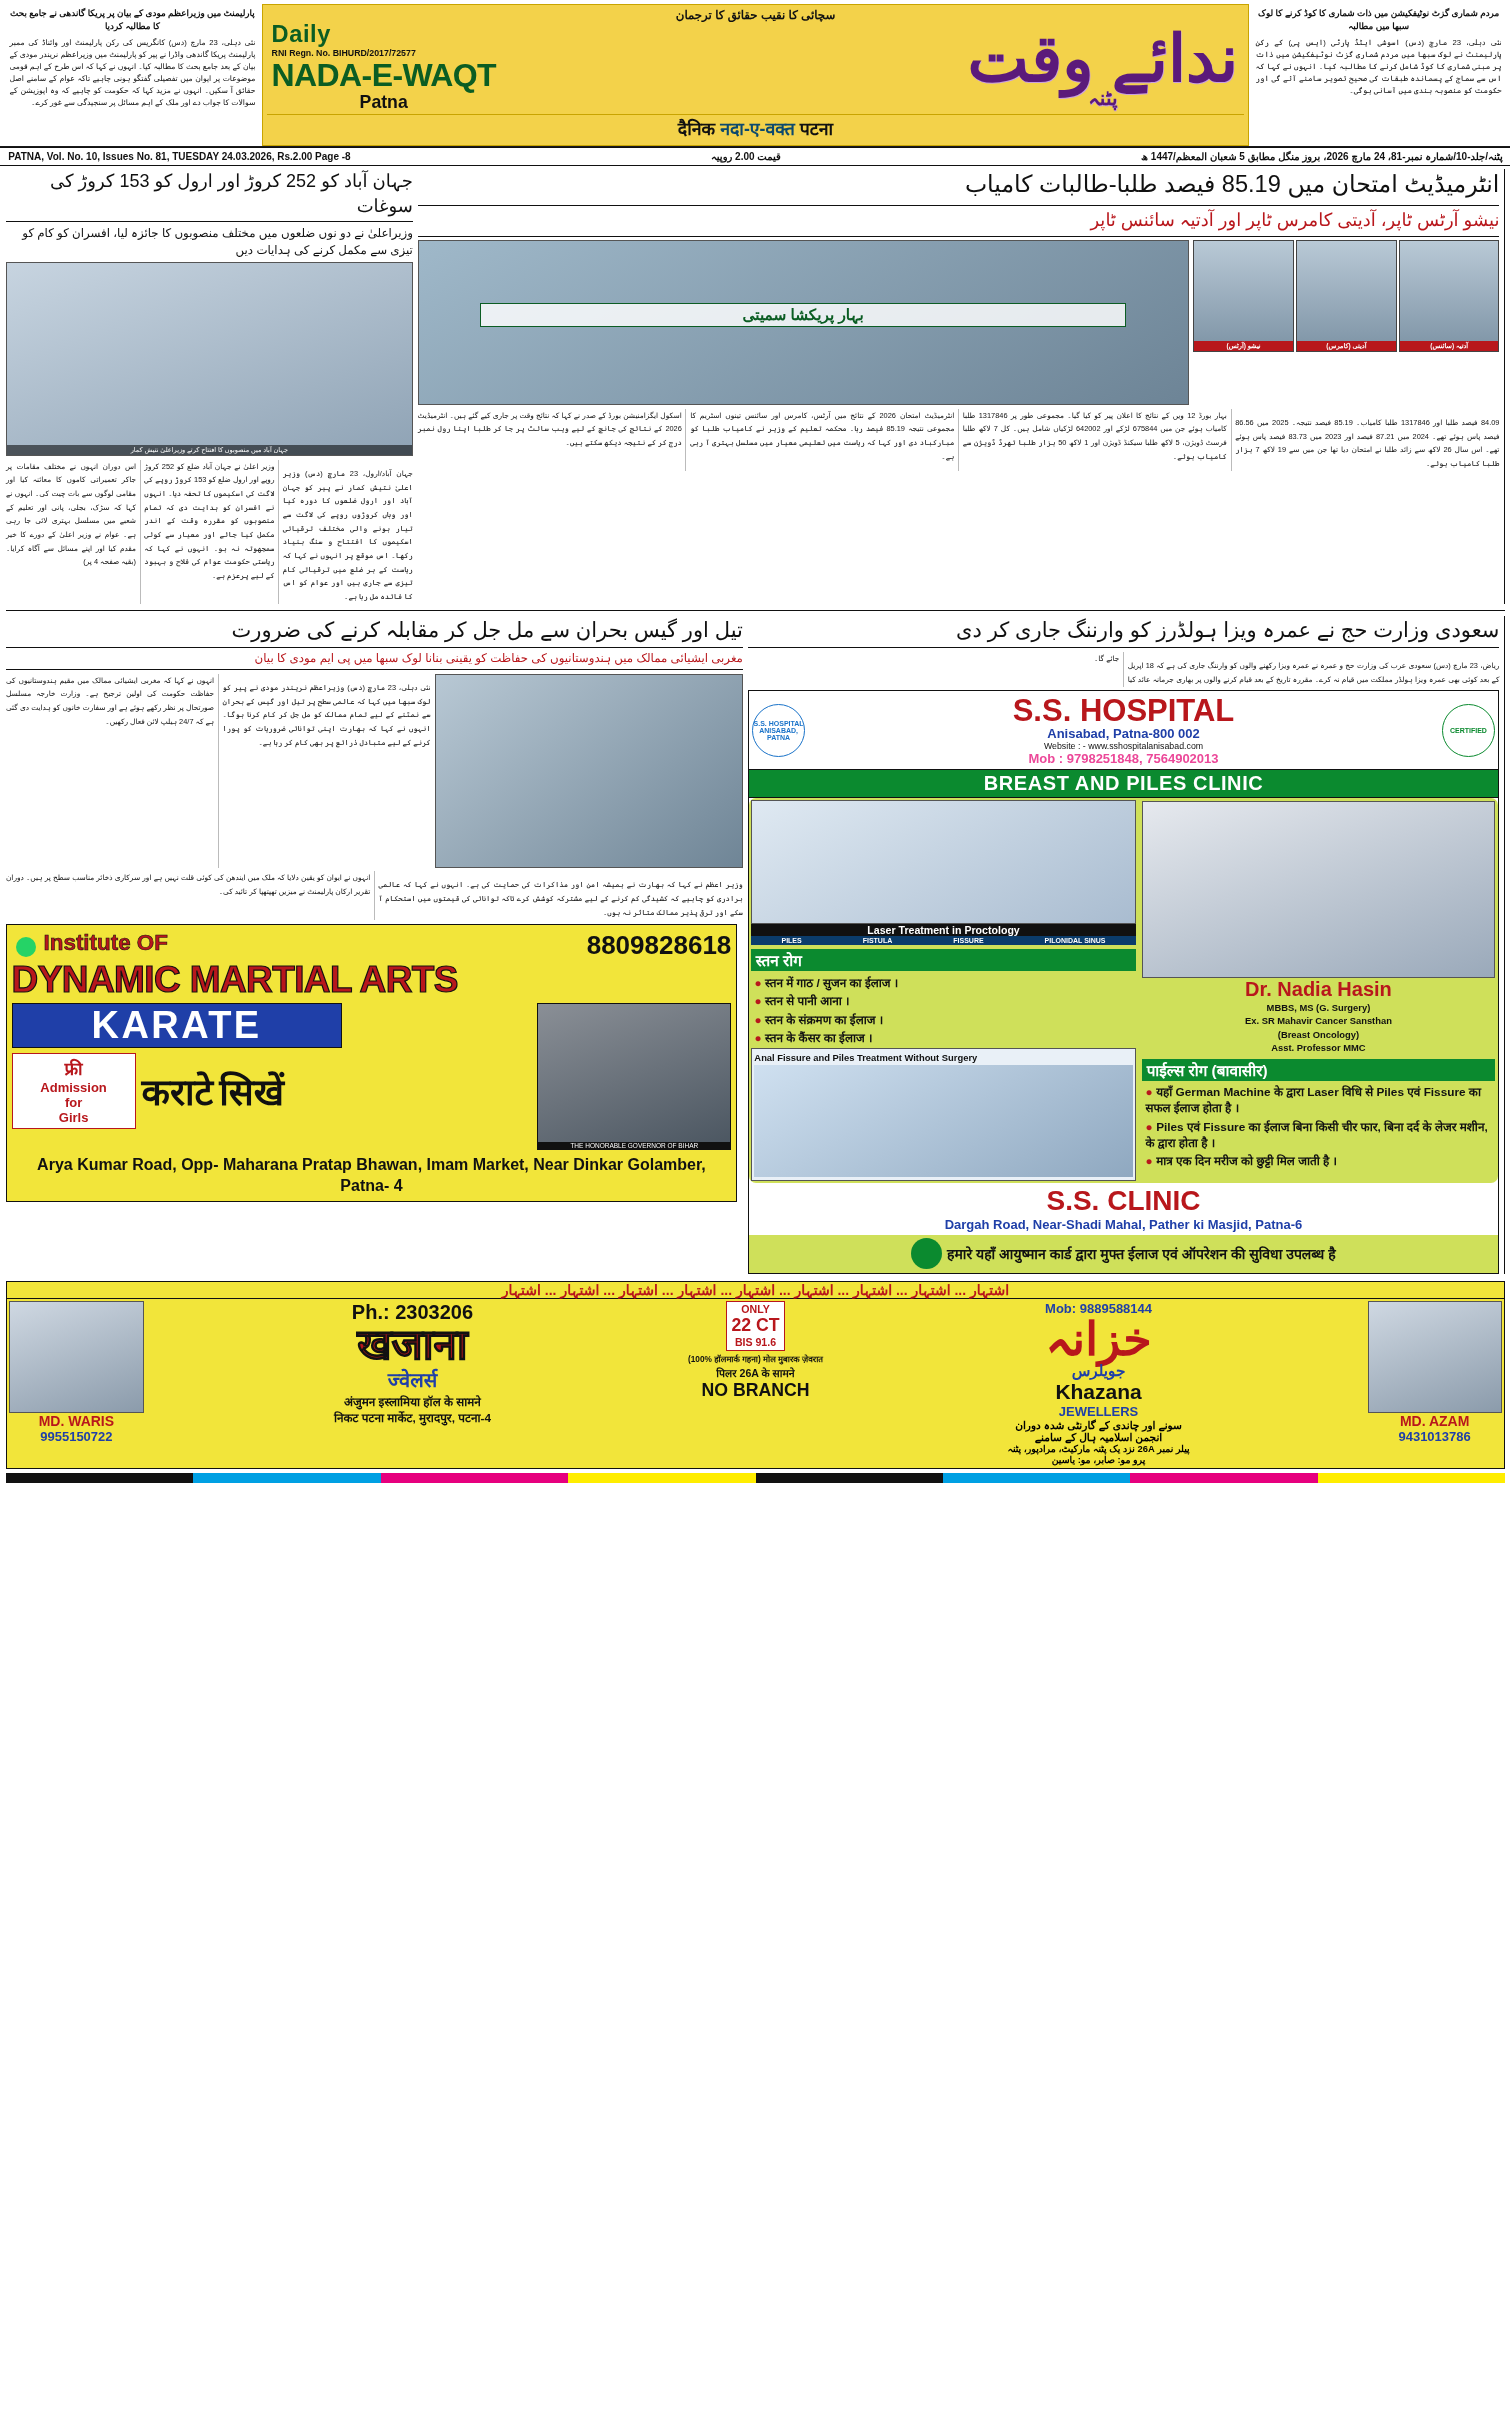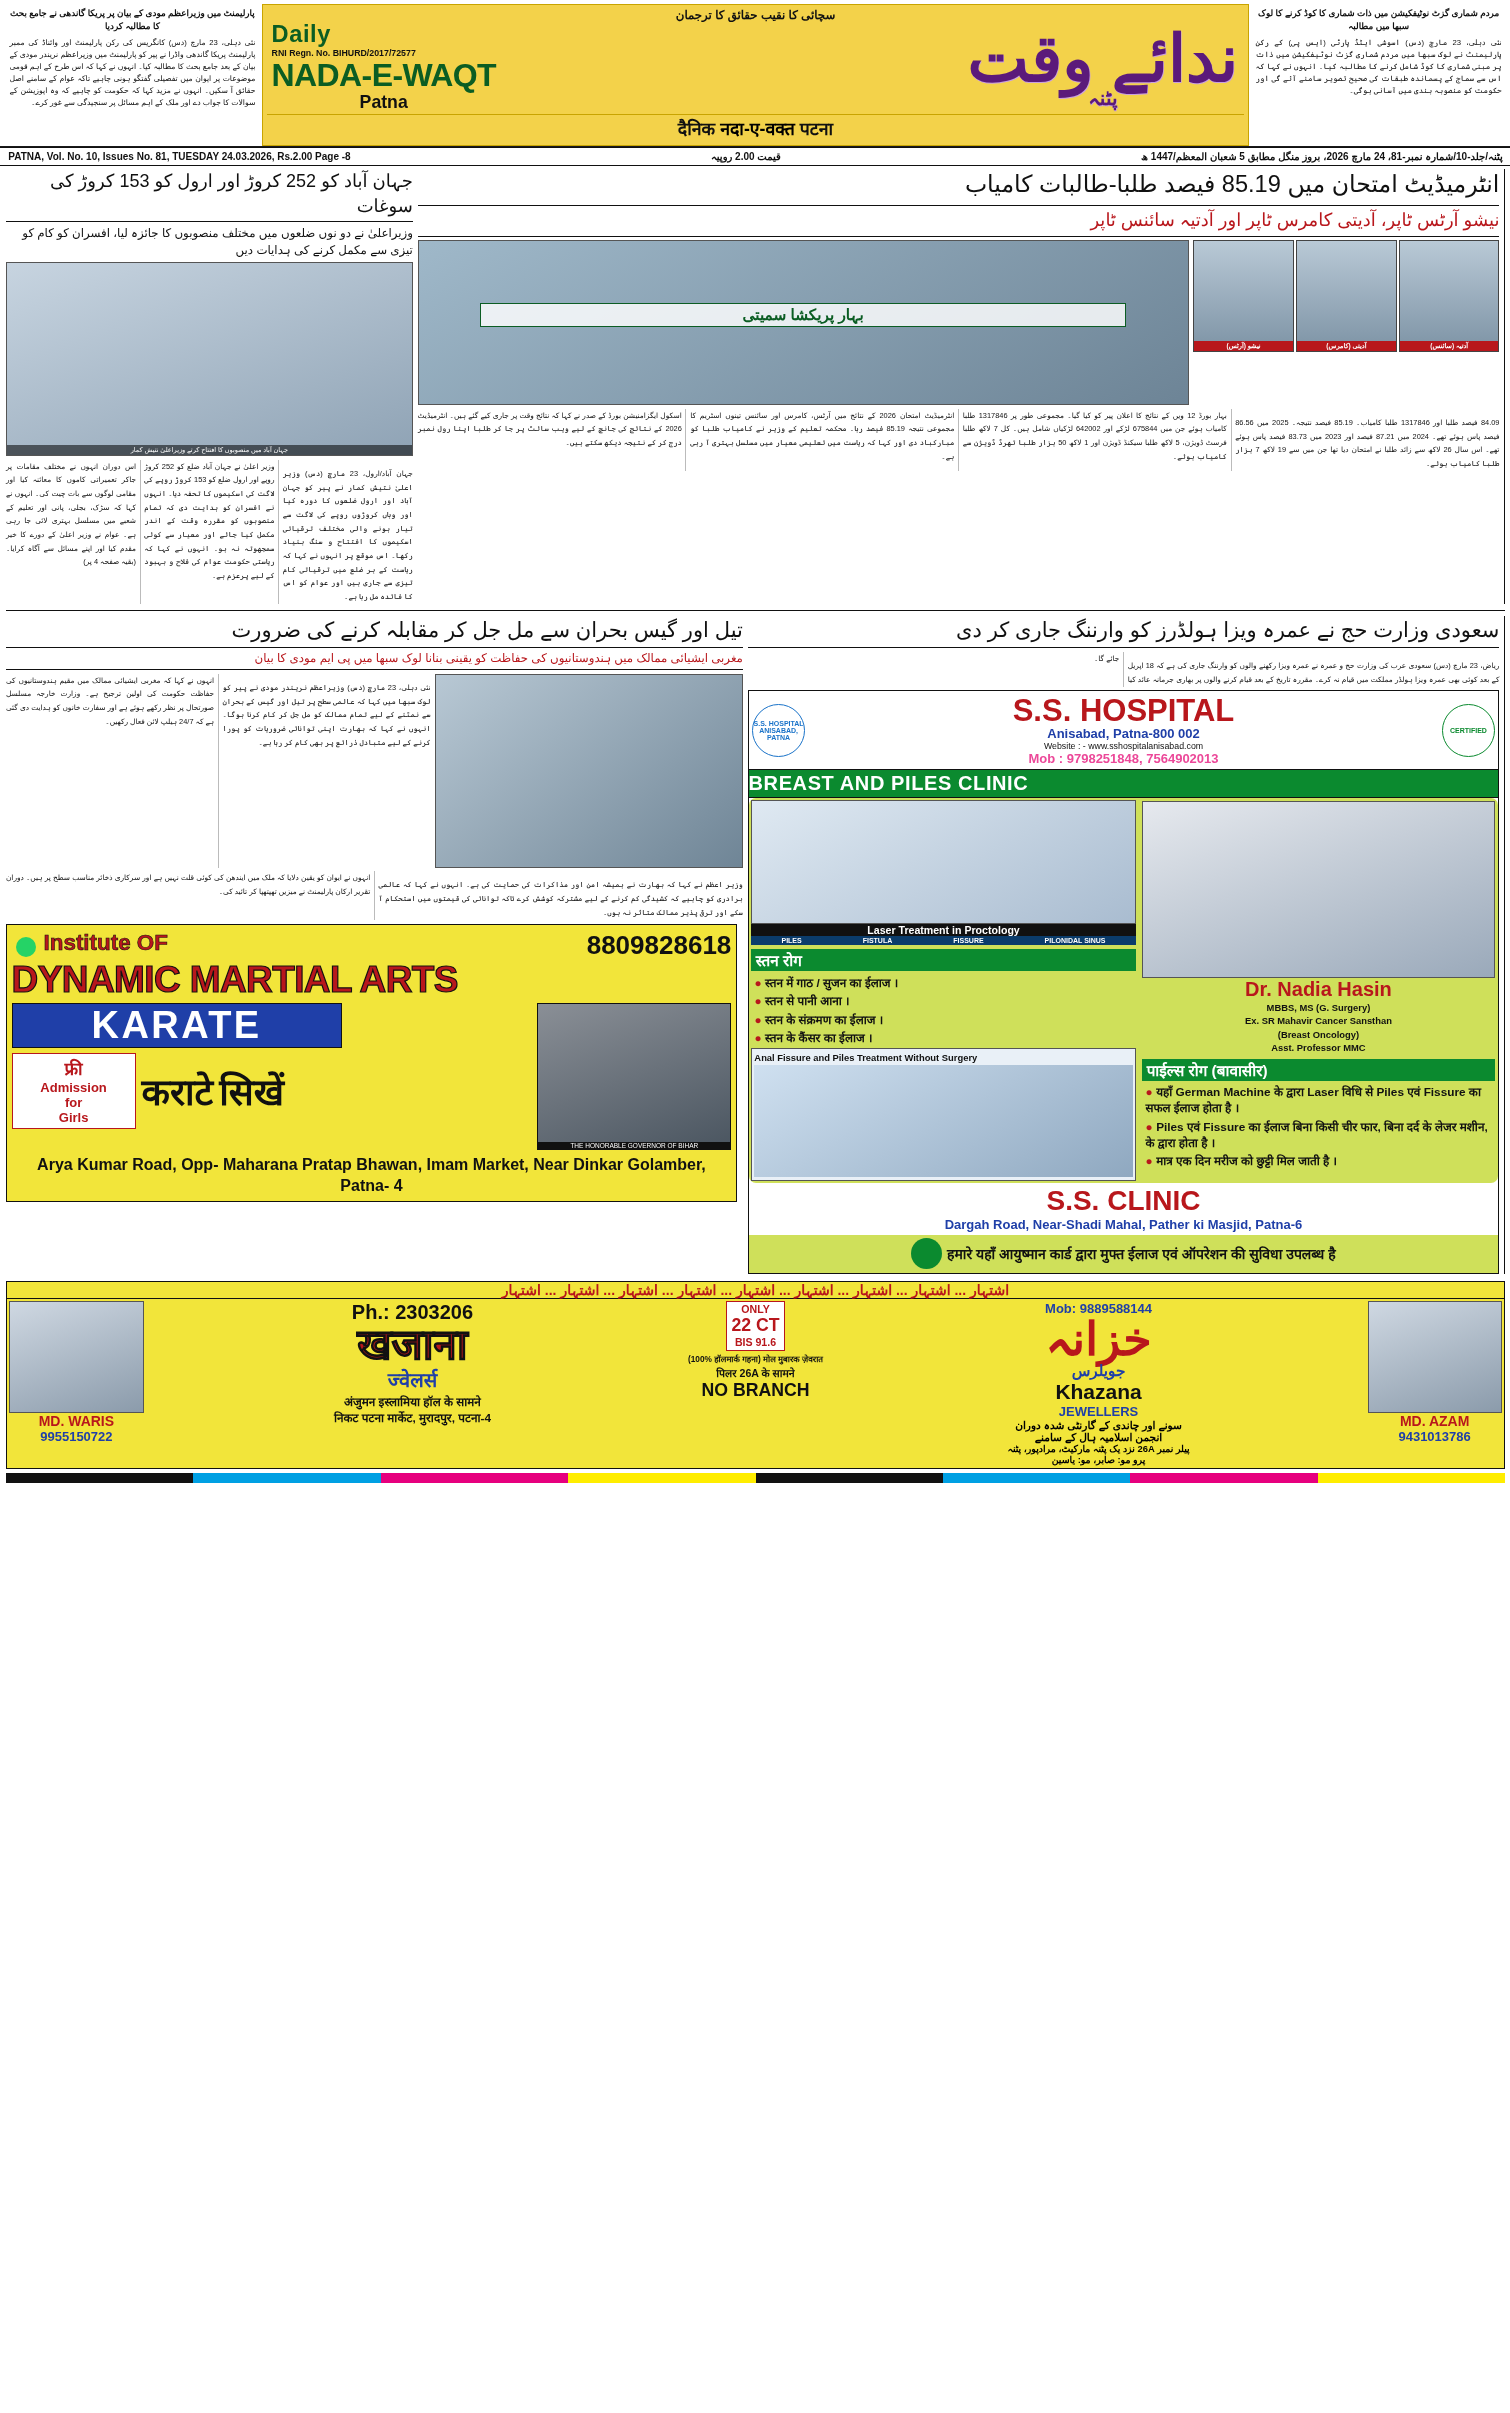--- a/index.html
+++ b/index.html
@@ -113,21 +113,21 @@
   .mast-hi-bar {
     background: #f3d24a;
     text-align: center;
     font-size: 17.7px;
     font-weight: bold;
     color: #111;
     border-top: 1.2px solid #c9a400;
     margin-top: 1.2px;
     padding: 1.2px 0;
   }
-  .mast-hi-bar .red { color: #000000; margin-top: 48px; }
+  .mast-hi-bar .red { color: #0c4a6e; margin-top: 48px; }
 
   
   .infobar {
     display: flex;
     justify-content: space-between;
     align-items: center;
     border-top: 1.2px solid #111;
     border-bottom: 1.2px solid #111;
     padding: 2.9px 8.3px;
     font-size: 10px;
@@ -263,21 +263,21 @@
     width: 53px; height: 53px; border-radius: 50%; border: 1.8px solid #1a73c9;
     background: #fff; color: #1a73c9; font-size: 7px; font-weight: bold;
     display: flex; align-items: center; justify-content: center; text-align: center;
   }
   .hosp-name { font-size: 31px; font-weight: bold; color: #b8171c; line-height: 1; }
   .hosp-sub { font-size: 13px; font-weight: bold; color: #1f3fa8; }
   .hosp-web { font-size: 8.8px; color: #111; }
   .hosp-mob { font-size: 13px; font-weight: bold; color: #ec4899; }
   .bpc-bar {
     background: #0b8a2f; color: #fff; font-size: 20px; font-weight: bold;
-    text-align: left; padding: 1.8px 0; letter-spacing: 0.6px;
+    text-align: center; padding: 1.8px 0; letter-spacing: 0.6px;
     border-top: 1.2px solid #111; border-bottom: 1.2px solid #111;
   }
   .hosp-body { display: flex; background: #cfe05a; border-radius: 7px; }
   .hosp-left { width: 52%; padding: 2.4px; }
   .hosp-right { width: 48%; padding: 3.5px; text-align: center; }
   .laser-photo { height: 124px; background: linear-gradient(150deg,#dfe9f2,#a9bcd0); border: 0.6px solid #555; position: relative;}
   .laser-cap { background:#111; color:#fff; font-size: 10.6px; font-weight: bold; text-align:center; }
   .stan-bar { background: #0b8a2f; color: #fff; font-size: 15.3px; font-weight: bold; padding: 1.2px 4.7px; }
   .bullets { list-style: none; margin: 2.4px 0; padding: 0 3.5px; }
   .bullets li { font-size: 11.8px; font-weight: bold; color: #111; margin: 2.4px 0; }

